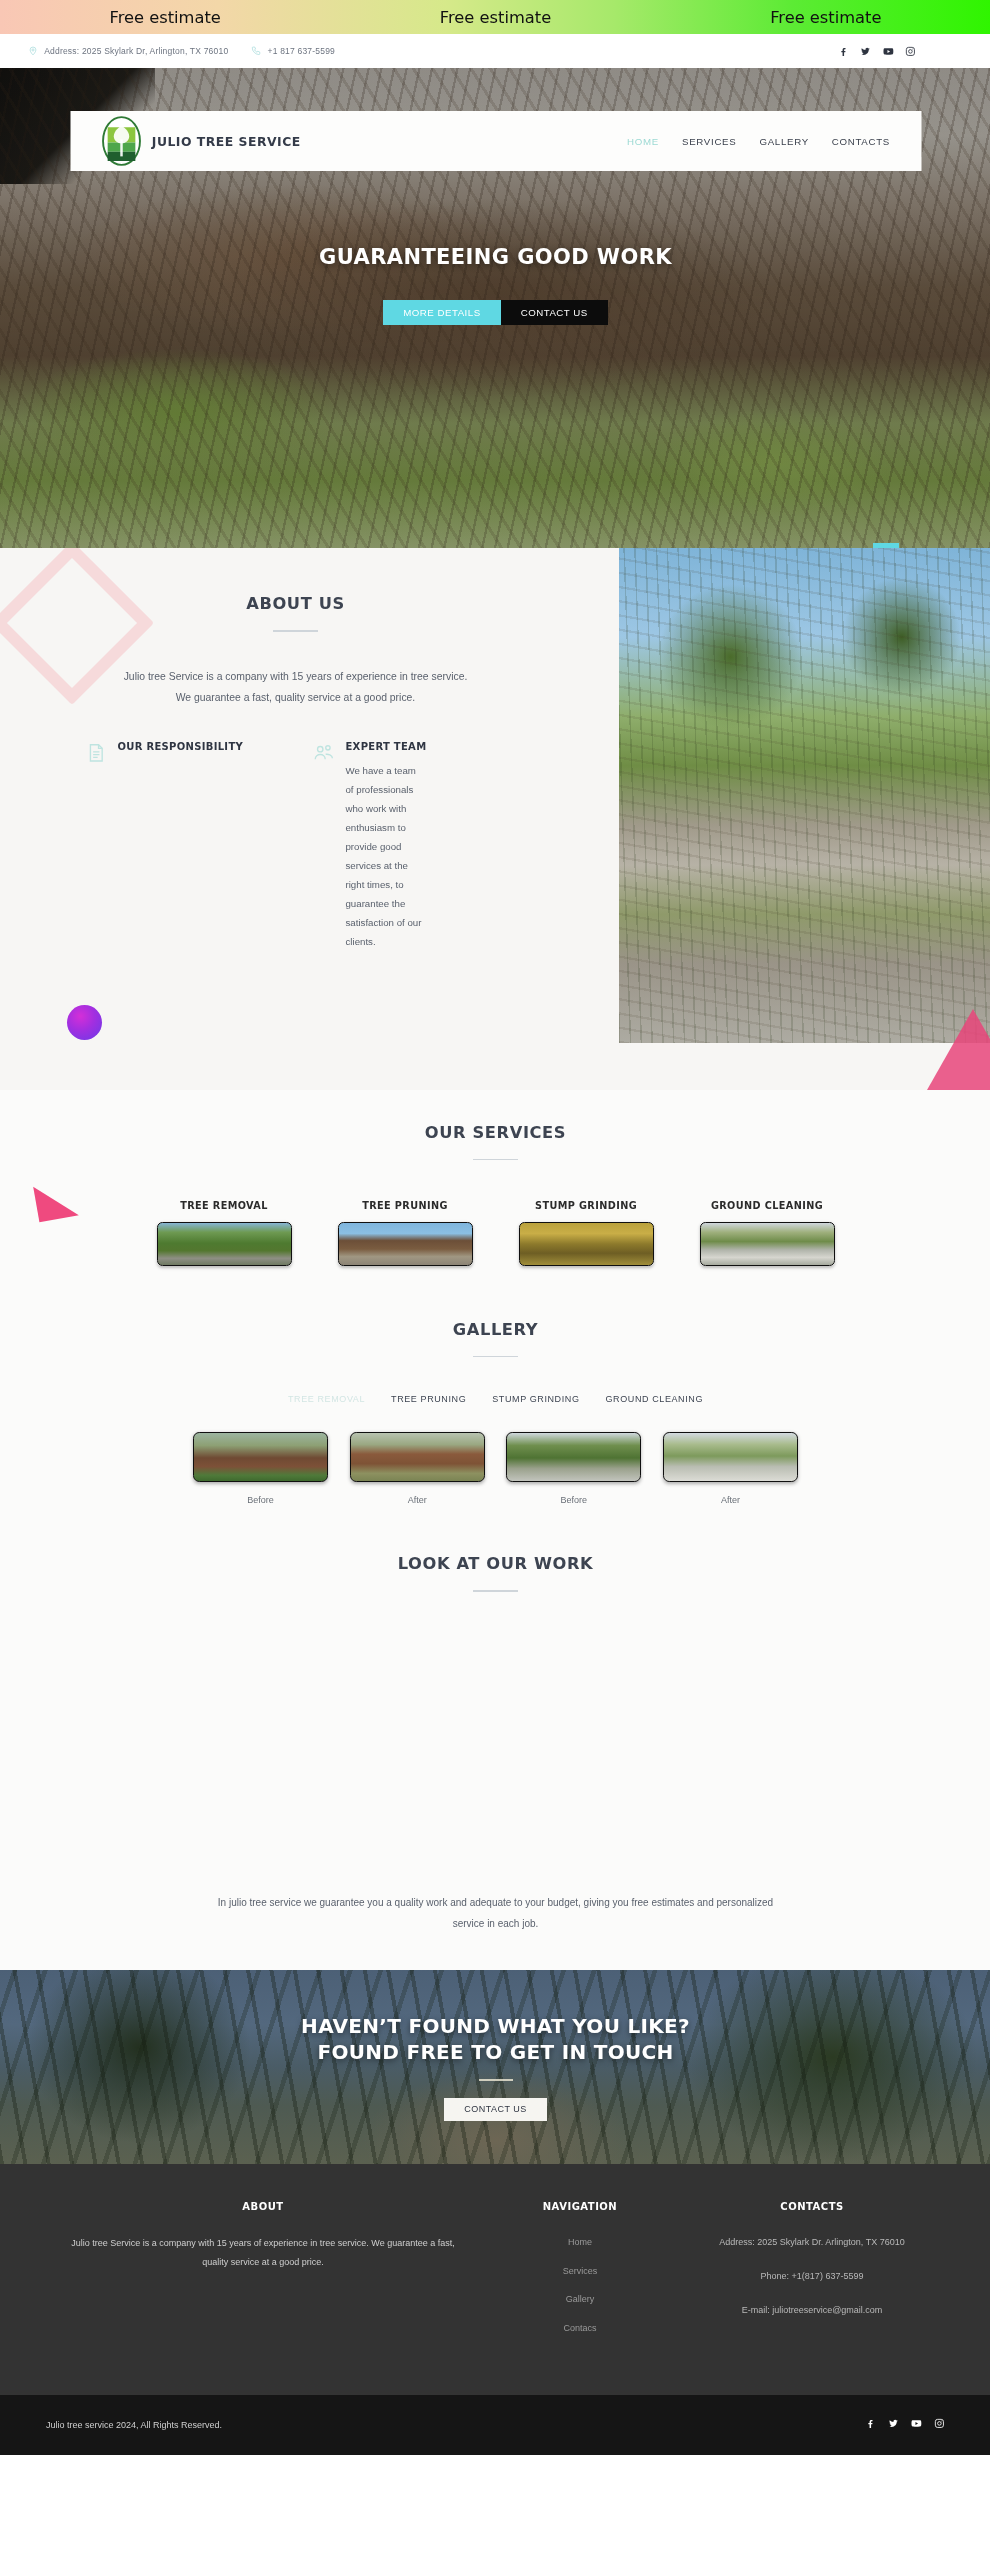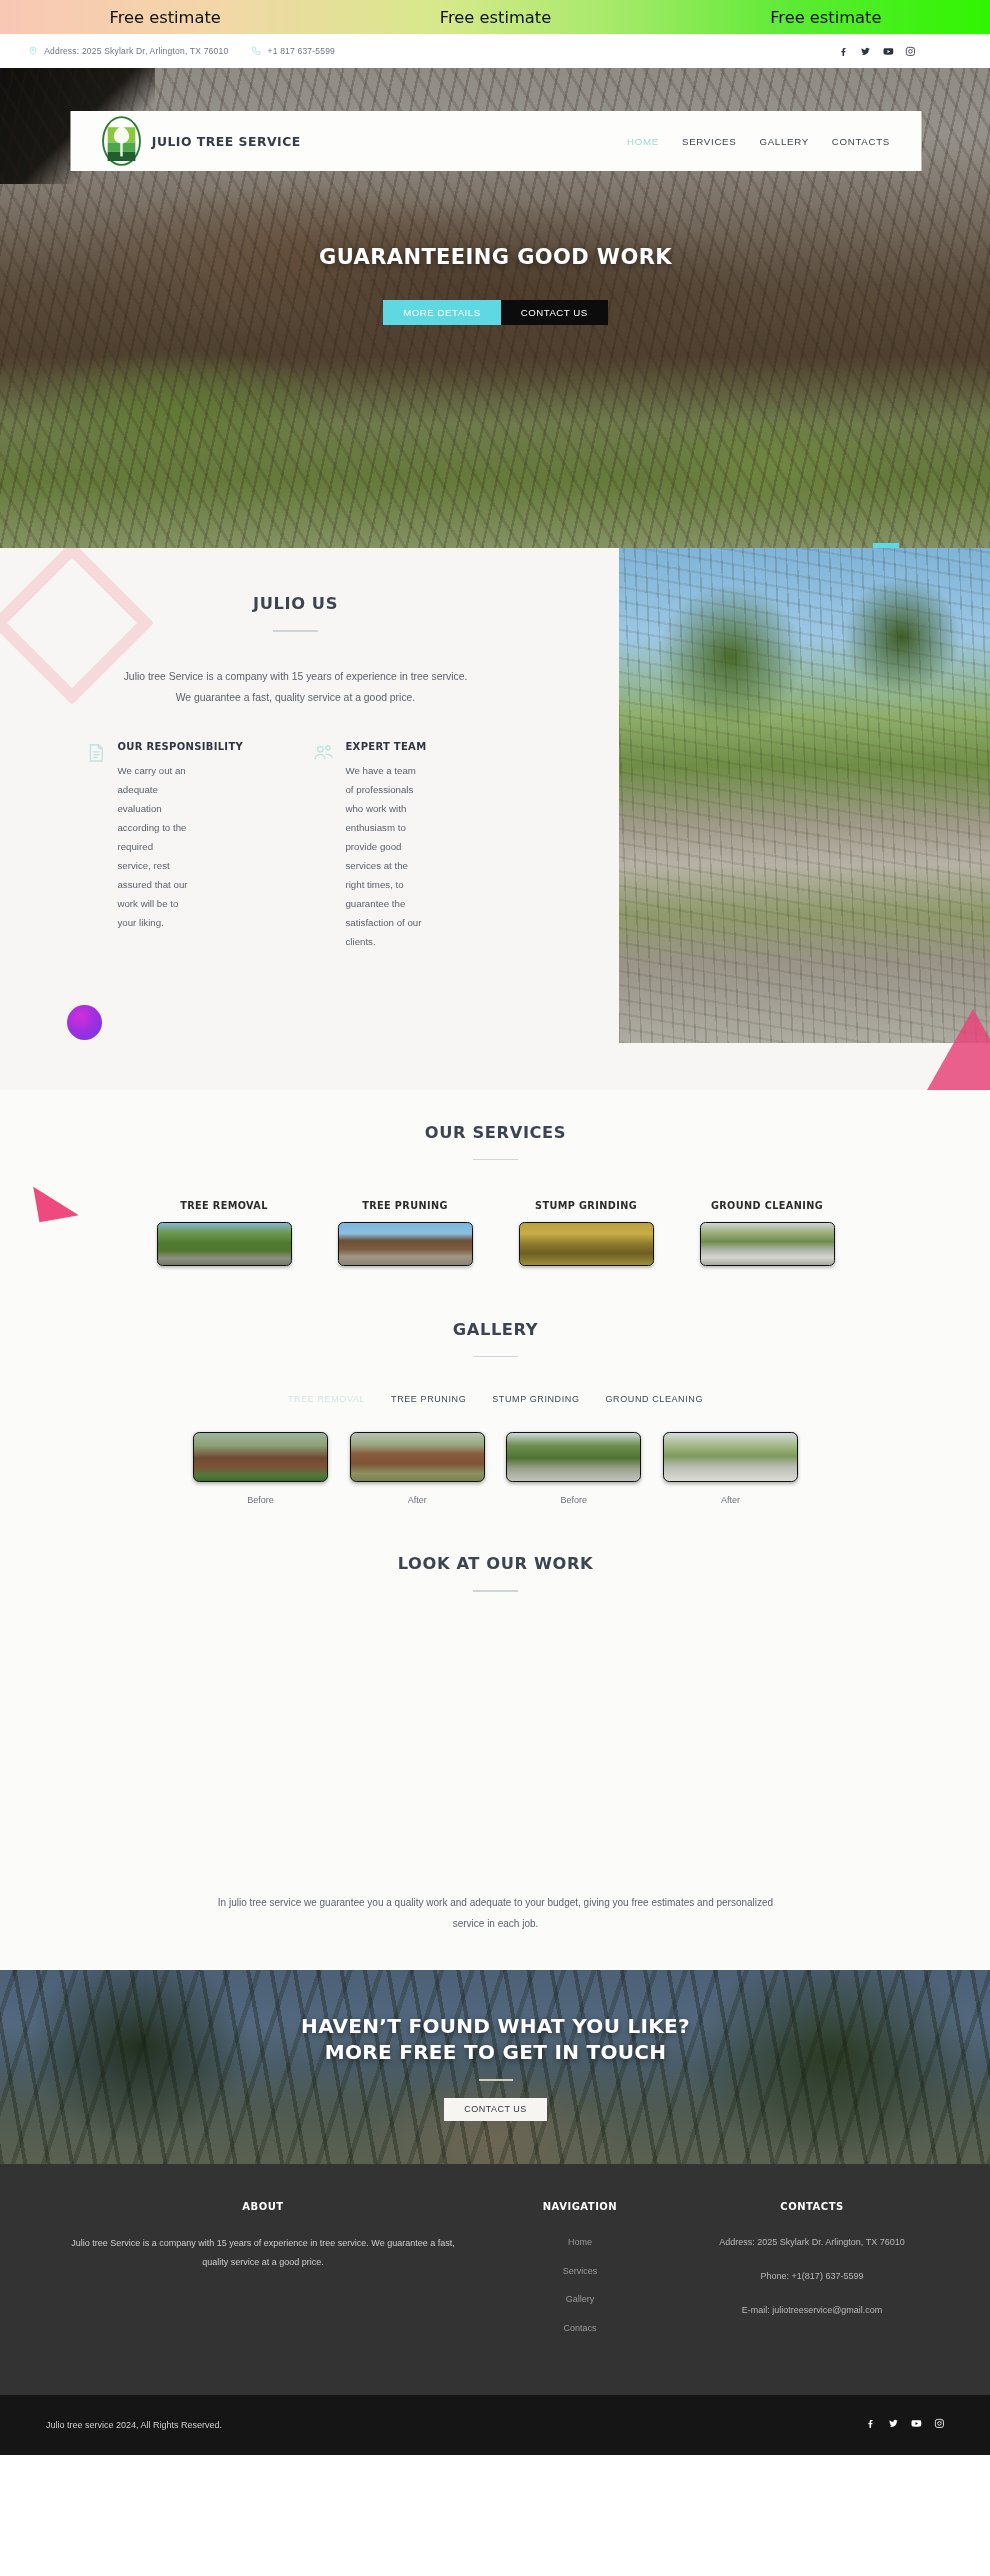--- a/index.html
+++ b/index.html
@@ -370,34 +370,33 @@
 
     <button class="scroll-top">
       
     </button>
   </section>
 
   <section class="about">
     <div class="deco-diamond"></div>
 
     <div class="about-left">
-      <h3 class="sec-title">JULIO US</h3>
+      <h3 class="sec-title">ABOUT US</h3>
       <div class="sec-rule"></div>
       <p class="about-para">Julio tree Service is a company with 15 years of experience in tree service. We guarantee a fast, quality service at a good price.</p>
 
       <div class="feature-row">
         <div class="feature">
           <svg class="f-icon" viewBox="0 0 24 24" fill="none" stroke="currentColor" stroke-width="1.5">
               <path d="M6 3h9l4 4v14H6z"></path>
               <path d="M15 3v4h4"></path>
               <path d="M9 11h7M9 14h7M9 17h5"></path>
             </svg>
           <div>
             <h4>OUR RESPONSIBILITY</h4>
-            <p>We carry out an adequate evaluation according to the required service, rest assured that our work will be to your liking.</p>
           </div>
         </div>
         <div class="feature wide">
           <svg class="f-icon" viewBox="0 0 24 24" fill="none" stroke="currentColor" stroke-width="1.5">
               <circle cx="8" cy="8" r="3"></circle>
               <circle cx="16.5" cy="6.5" r="2.4"></circle>
               <path d="M2.5 19c0-3.2 2.6-5.2 5.5-5.2S13.5 15.8 13.5 19"></path>
               <path d="M14 13.6c2.6-.4 7.5.6 7.5 4.4"></path>
             </svg>
           <div>
@@ -471,21 +470,21 @@
     <div class="sec-rule"></div>
     <div class="video-slot"></div>
     <p class="work-para">In julio tree service we guarantee you a quality work and adequate to your budget, giving you free estimates and personalized service in each job.</p>
   </section>
 
   <section class="cta">
     <div class="cta-bg"></div>
     <div class="cta-inner">
       <div class="cta-title">
         <div>HAVEN’T FOUND WHAT YOU LIKE?</div>
-        <div>MORE FREE TO GET IN TOUCH</div>
+        <div>FOUND FREE TO GET IN TOUCH</div>
       </div>
       <div class="cta-rule"></div>
       <button class="btn-light">CONTACT US</button>
     </div>
   </section>
 
   <footer class="footer">
     <div class="footer-cols">
       <div class="fcol about-col">
         <h5>ABOUT</h5>

